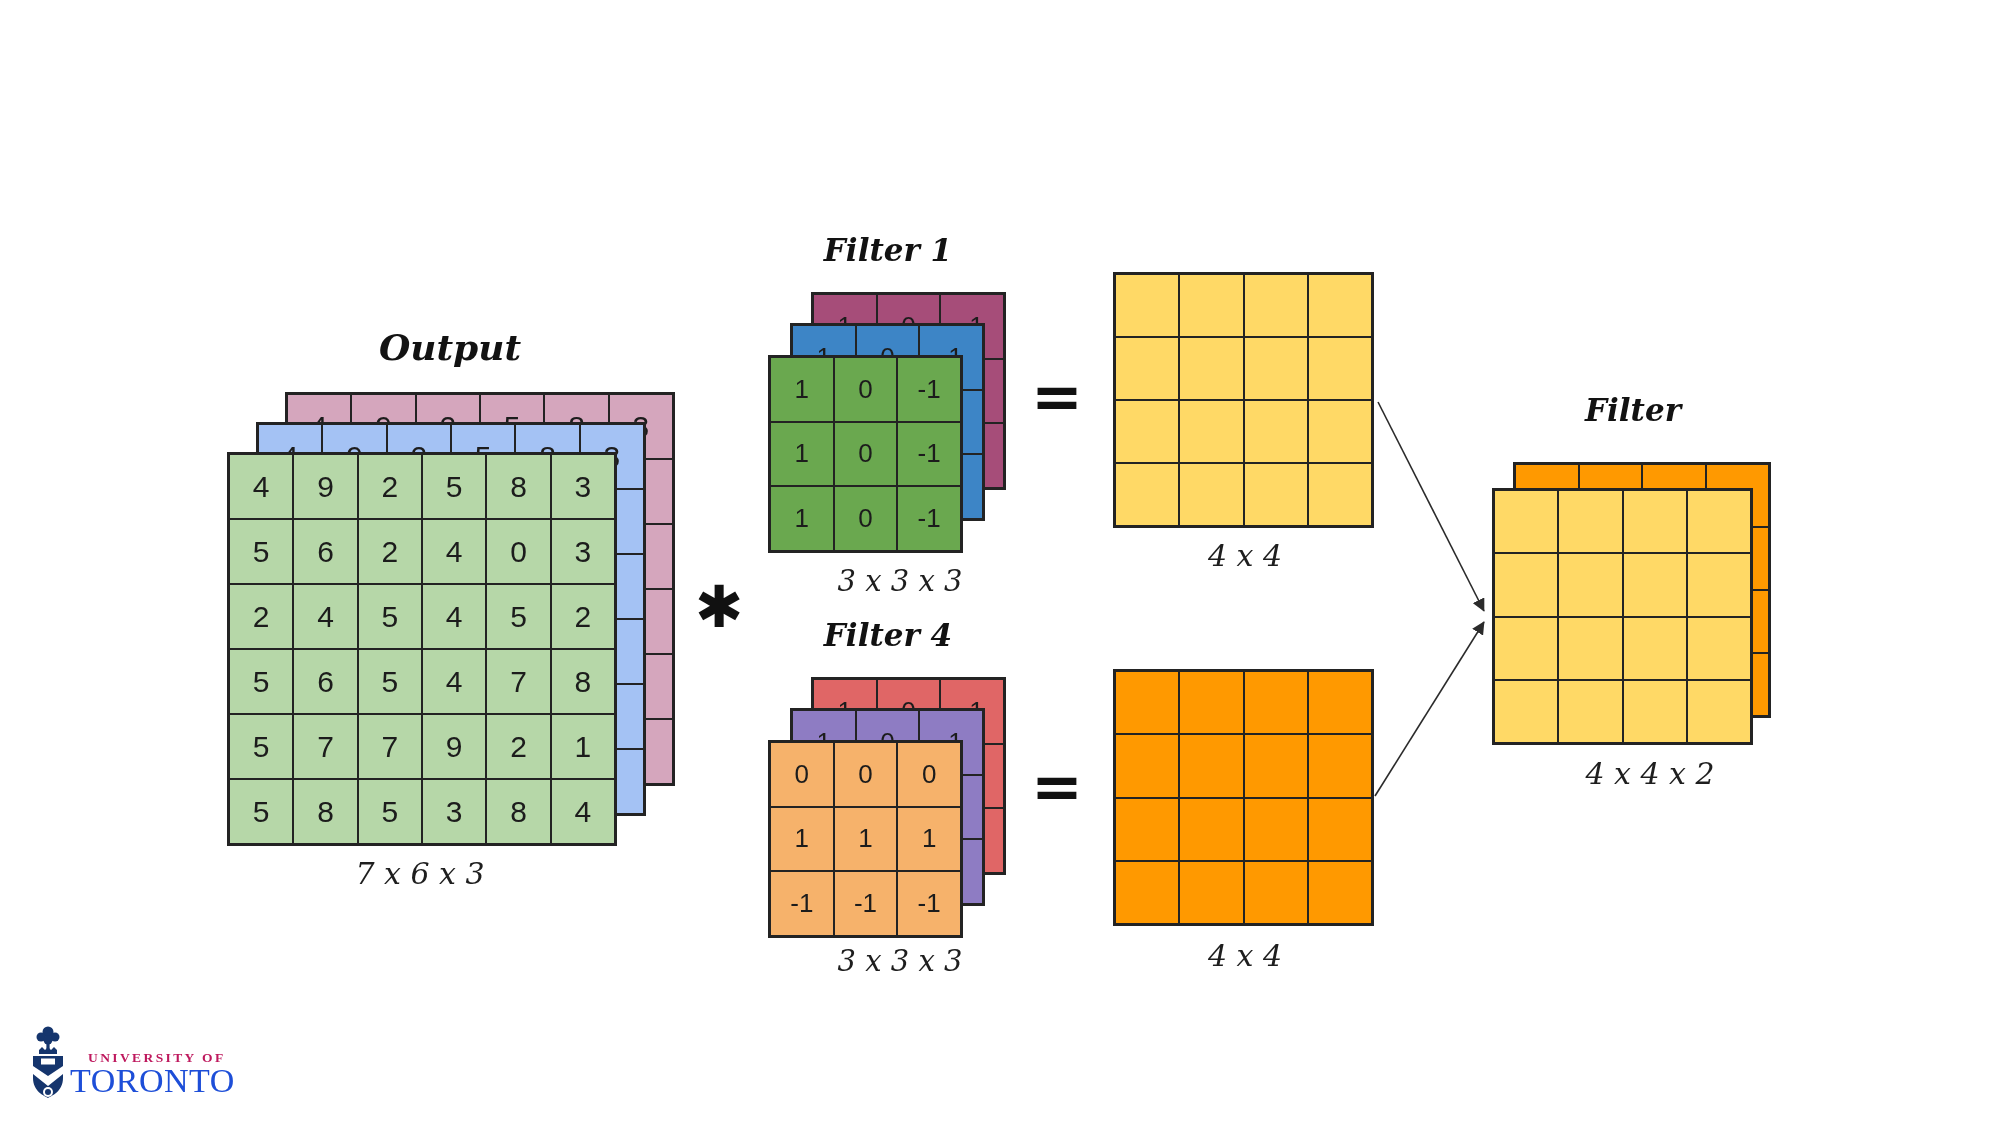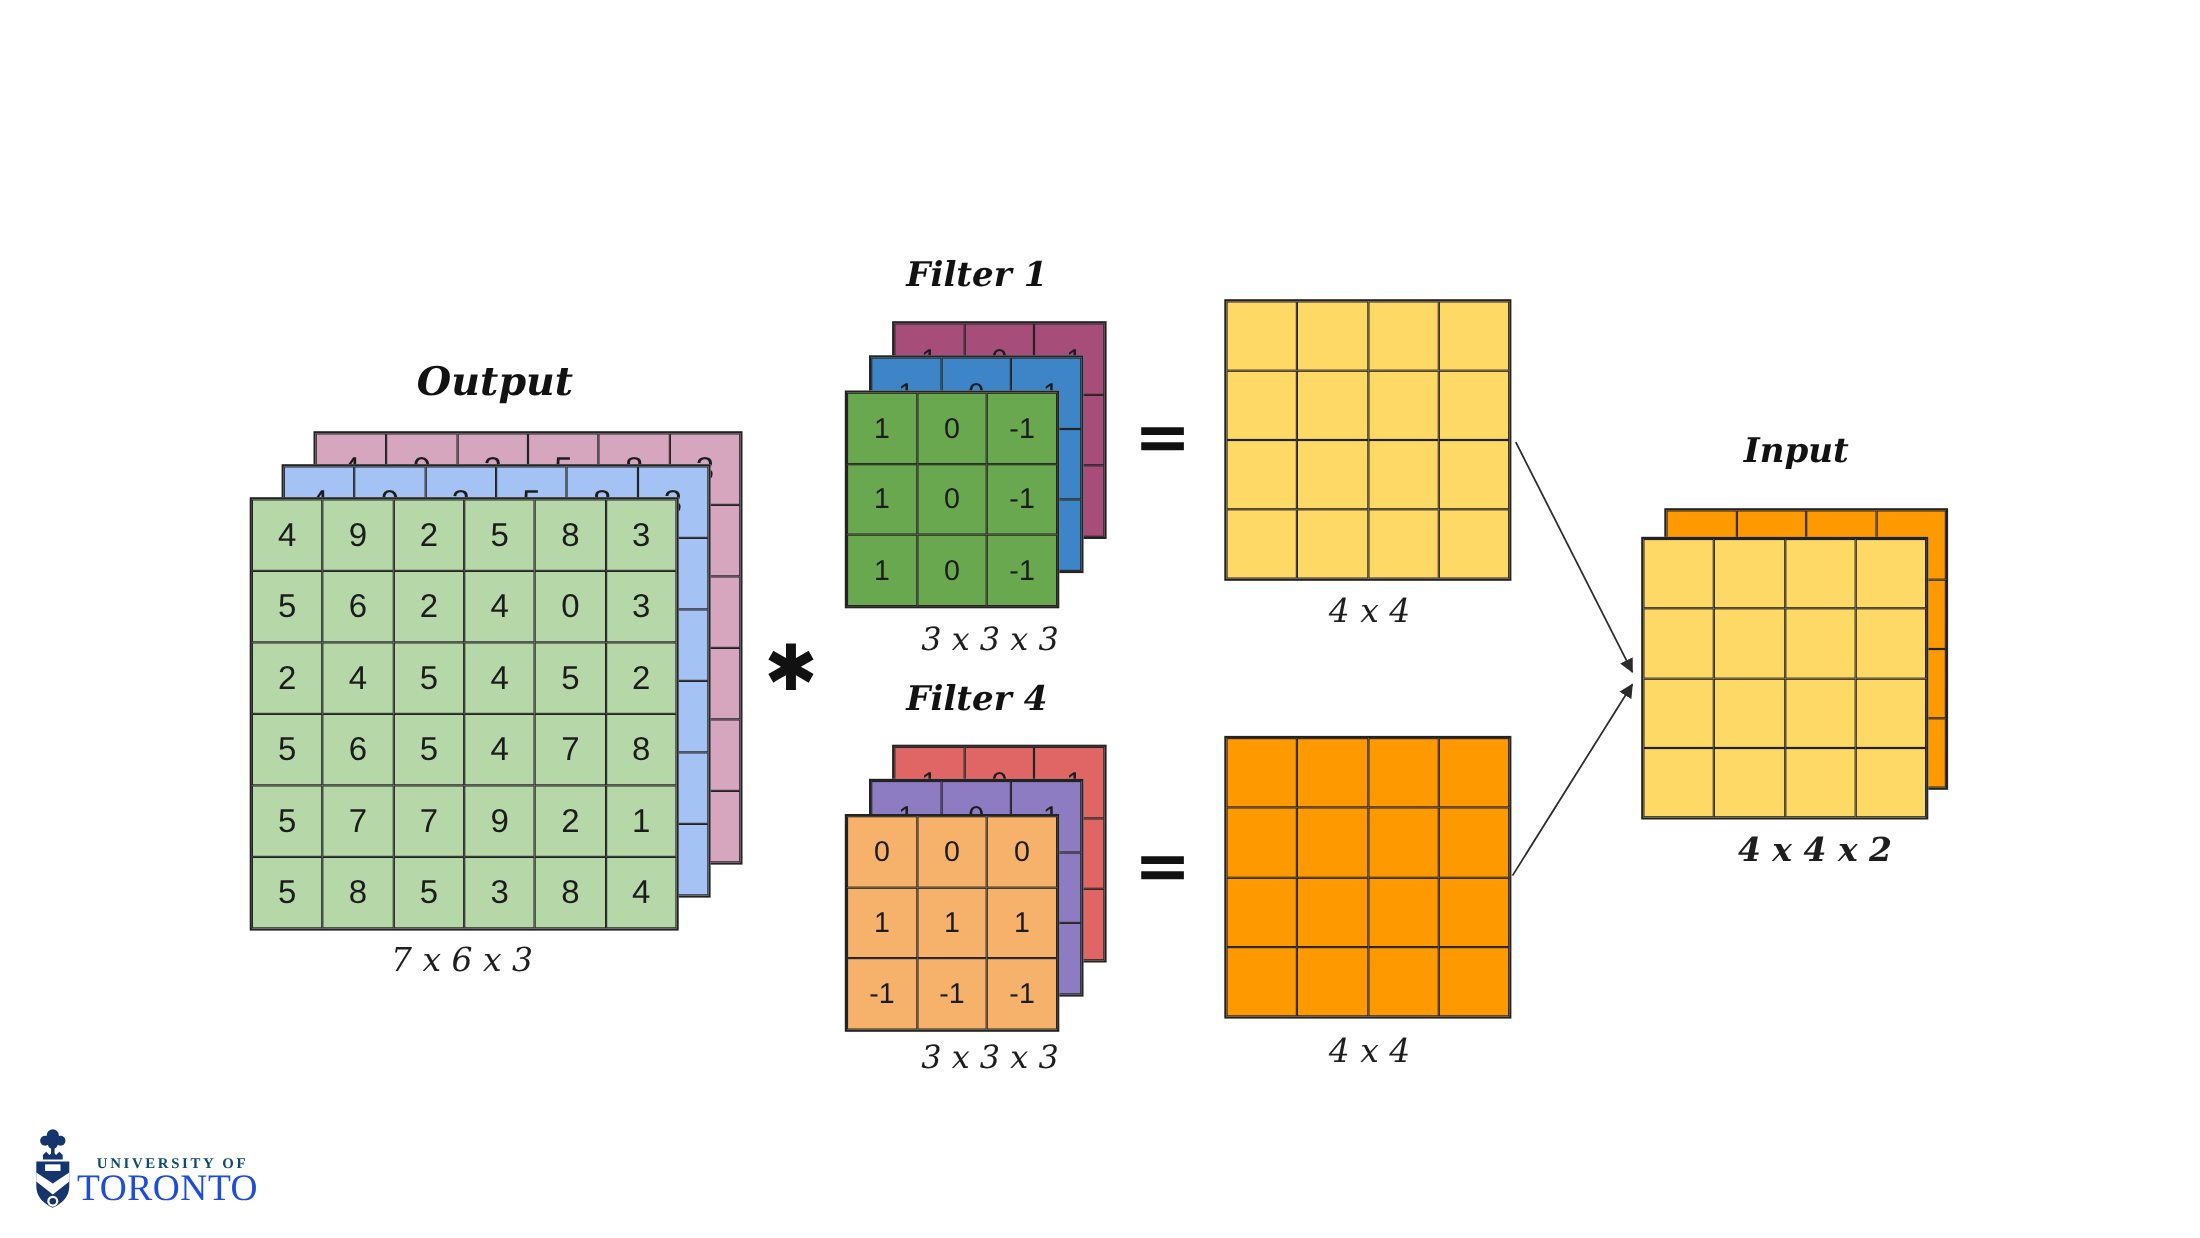--- a/index.html
+++ b/index.html
@@ -35,21 +35,21 @@
         font-style:italic;color:#1e1e1e;text-align:center;font-size:30px;z-index:4;}
   #input-title{left:300px;top:326px;width:300px;font-size:36px;}
   #input-dims {left:270px;top:856px;width:300px;}
   #f1-title{left:738px;top:232px;width:300px;font-size:31px;}
   #f1-dims {left:750px;top:564px;width:300px;font-size:29px;}
   #f2-title{left:738px;top:617px;width:300px;font-size:31px;}
   #f2-dims {left:750px;top:944px;width:300px;font-size:29px;}
   #fm1-label{left:1095px;top:538px;width:300px;}
   #fm2-label{left:1095px;top:938px;width:300px;}
   #out-title{left:1483px;top:392px;width:300px;font-size:31px;}
-  #out-dims {left:1500px;top:756px;width:300px;font-weight:bold;}
+  #out-dims {left:1500px;top:756px;width:300px;}
   .op{position:absolute;color:#111;text-align:center;line-height:1;z-index:4;
       font-family:"DejaVu Sans","Liberation Sans",sans-serif;}
   #conv-op{left:686px;top:578px;width:66px;font-size:58px;font-weight:bold;}
   #eq1{left:1026px;top:366px;width:62px;font-size:62px;font-weight:900;}
   #eq2{left:1026px;top:756px;width:62px;font-size:62px;font-weight:900;}
   #url{position:absolute;left:1500px;top:934px;width:320px;text-align:center;
        font-family:"DejaVu Serif","Liberation Serif",serif;font-style:italic;
        font-size:25px;color:#8e8e8e;z-index:4;}
   
   #arrows{position:absolute;left:0;top:0;width:2000px;height:1125px;z-index:6;pointer-events:none;}
@@ -290,21 +290,21 @@
       <div class="cell" style="background: rgb(255, 153, 0);"></div>
       <div class="cell" style="background: rgb(255, 153, 0);"></div>
       <div class="cell" style="background: rgb(255, 153, 0);"></div>
       <div class="cell" style="background: rgb(255, 153, 0);"></div>
       <div class="cell" style="background: rgb(255, 153, 0);"></div>
       <div class="cell" style="background: rgb(255, 153, 0);"></div>
       <div class="cell" style="background: rgb(255, 153, 0);"></div>
     </div>
   <div class="dims" id="fm2-label">4 x 4</div>
 
-  <div class="title" id="out-title">Input</div>
+  <div class="title" id="out-title">Filter</div>
   <div class="grid g-out-back" style="grid-template-columns: repeat(4, 1fr);">
       <div class="cell" style="background: rgb(255, 153, 0);"></div>
       <div class="cell" style="background: rgb(255, 153, 0);"></div>
       <div class="cell" style="background: rgb(255, 153, 0);"></div>
       <div class="cell" style="background: rgb(255, 153, 0);"></div>
       <div class="cell" style="background: rgb(255, 153, 0);"></div>
       <div class="cell" style="background: rgb(255, 153, 0);"></div>
       <div class="cell" style="background: rgb(255, 153, 0);"></div>
       <div class="cell" style="background: rgb(255, 153, 0);"></div>
       <div class="cell" style="background: rgb(255, 153, 0);"></div>
@@ -356,17 +356,17 @@
         <circle cx="22" cy="16" r="4.5"></circle>
         <rect x="20.4" y="18" width="3.2" height="7"></rect>
         <path d="M13 26 l3 -3 3 3 3 -3 3 3 3 -3 3 3 v4 h-18 z"></path>
         <path d="M7 32 h30 v22 c0 13 -11 18 -15 20 c-4 -2 -15 -7 -15 -20 z"></path>
       </g>
       <rect x="15" y="34.5" width="14" height="6" fill="#ffffff"></rect>
       <path d="M7 42 L22 52 L37 42 v8 L22 62 L7 50 z" fill="#ffffff"></path>
       <circle cx="22" cy="68" r="5" fill="#ffffff"></circle>
       <circle cx="22" cy="68" r="3" fill="#15356d"></circle>
     </svg>
-    <div class="logo-text" id="logo-top" style="color: #0c4a6e;">UNIVERSITY OF</div>
+    <div class="logo-text" id="logo-top" style="color: #be185d;">UNIVERSITY OF</div>
     <div class="logo-text" id="logo-name" style="color: #1d4ed8;">TORONTO</div>
   </div>
 
 </div>
 
 </body></html>

